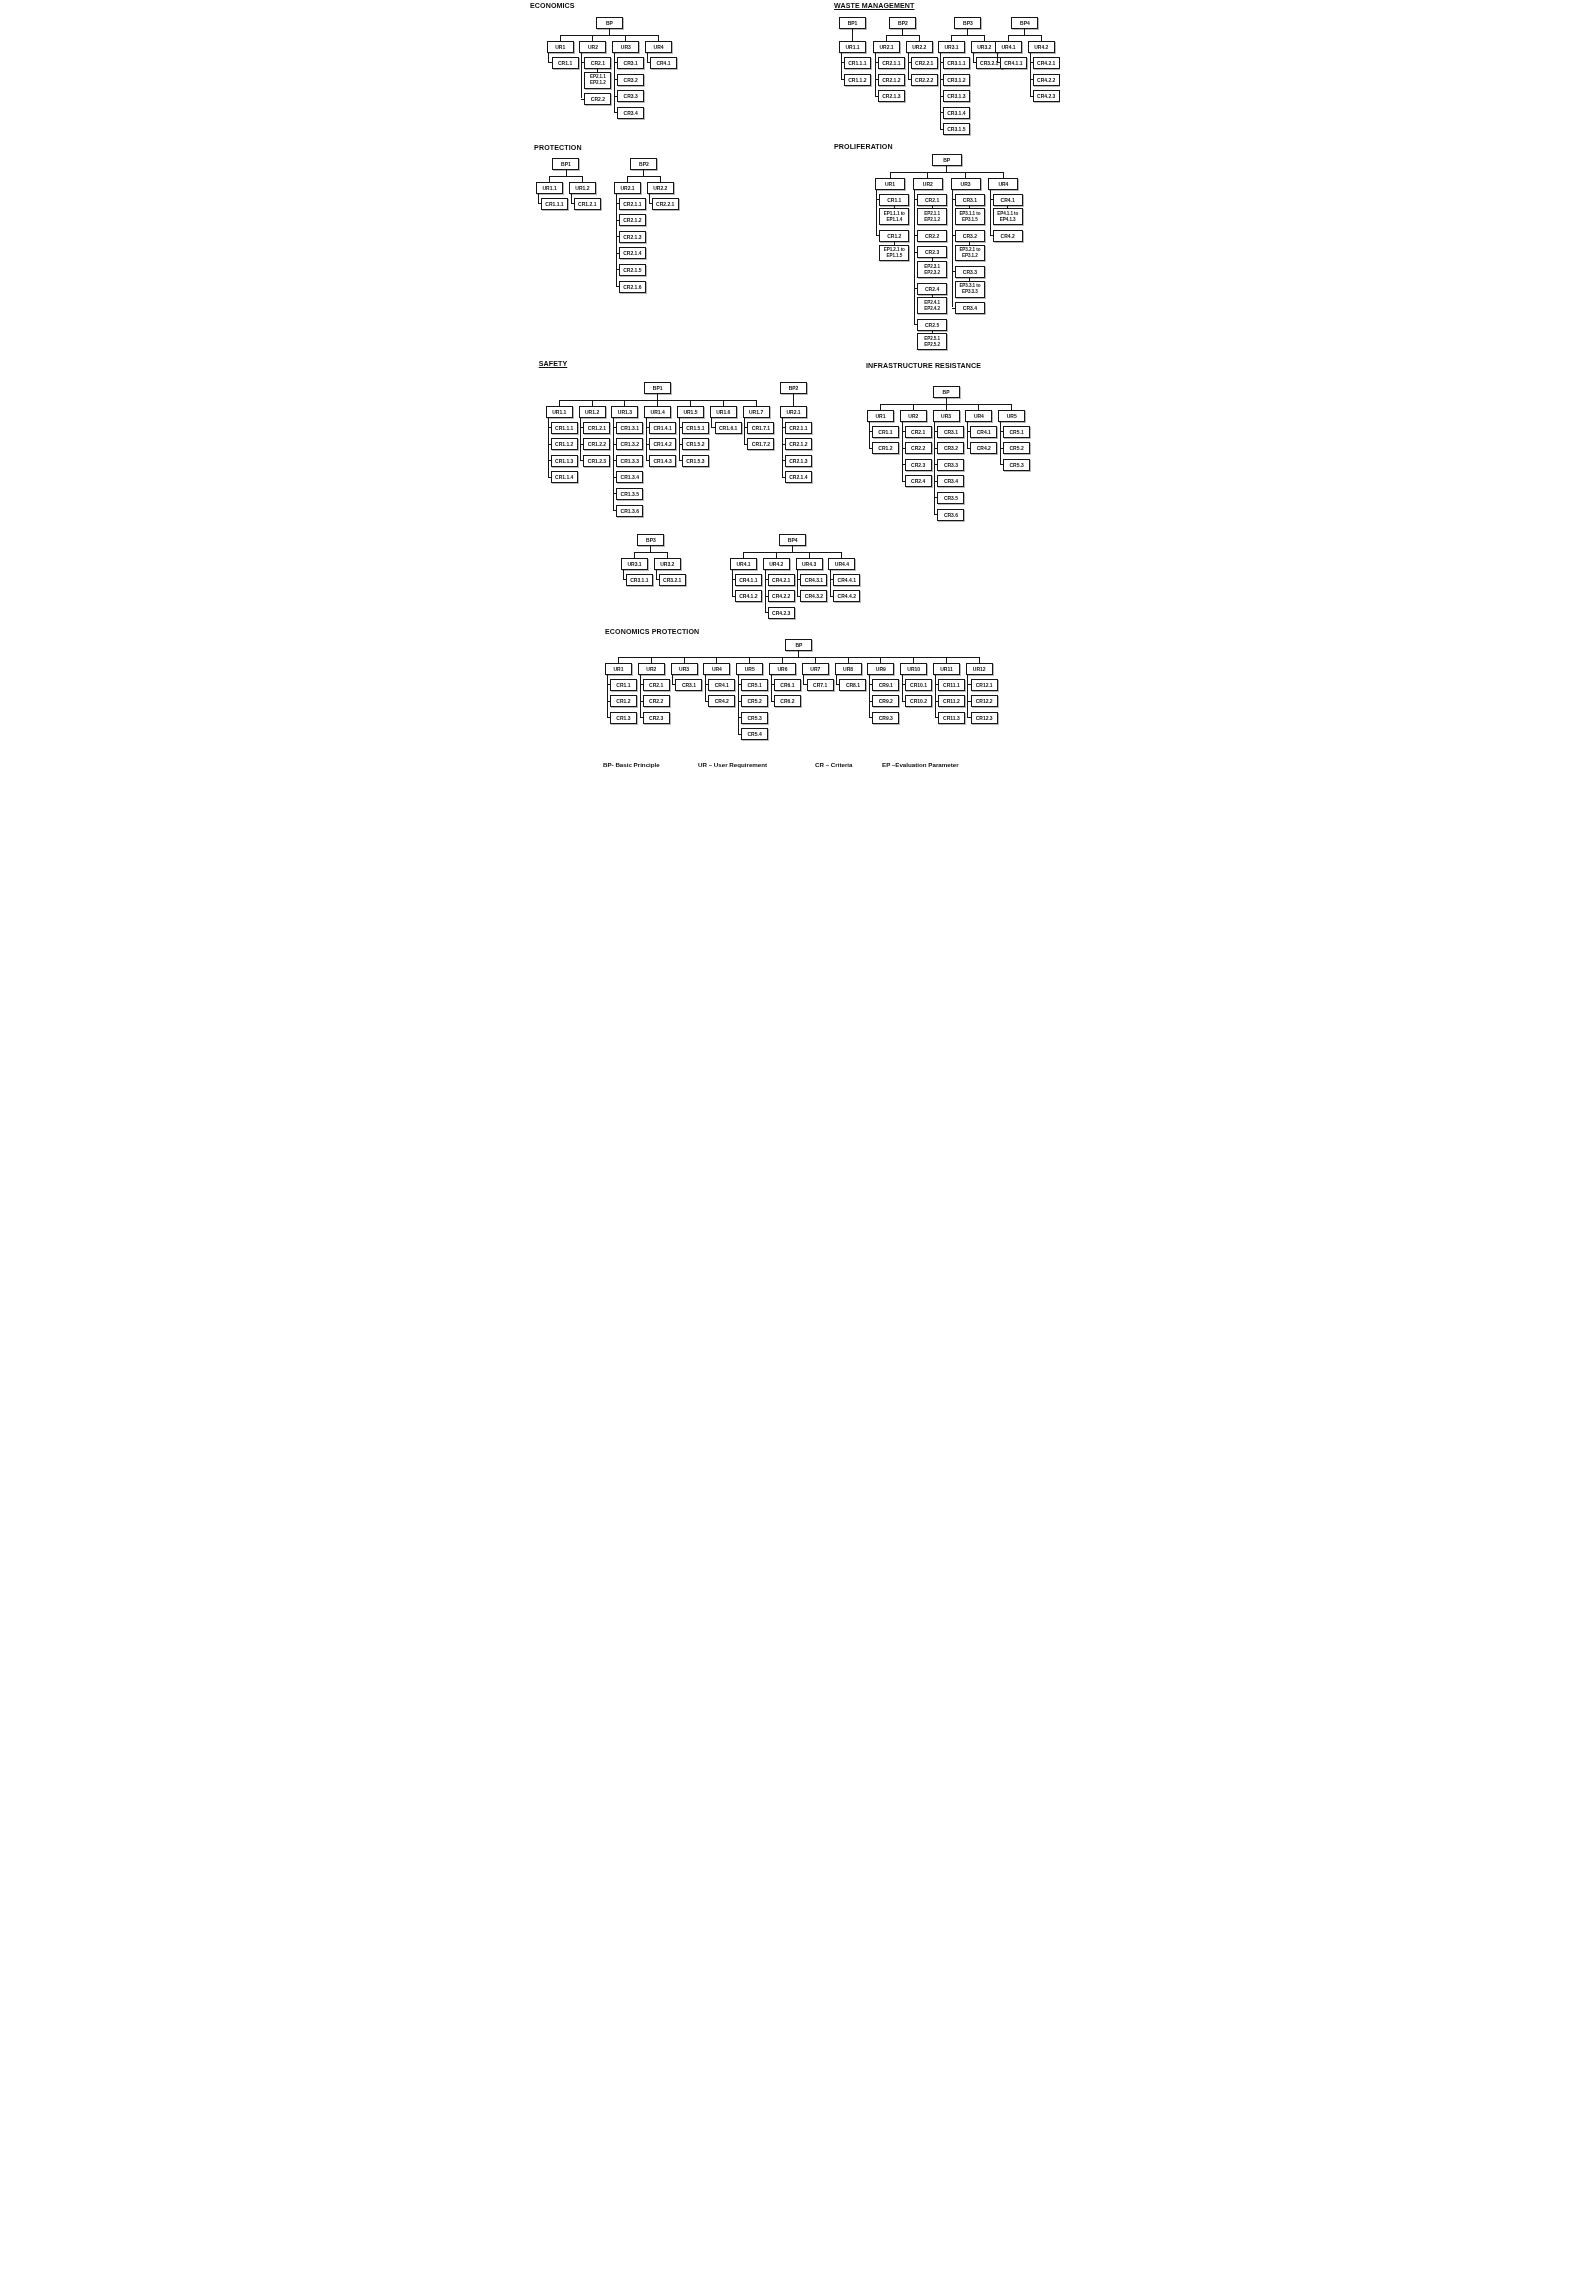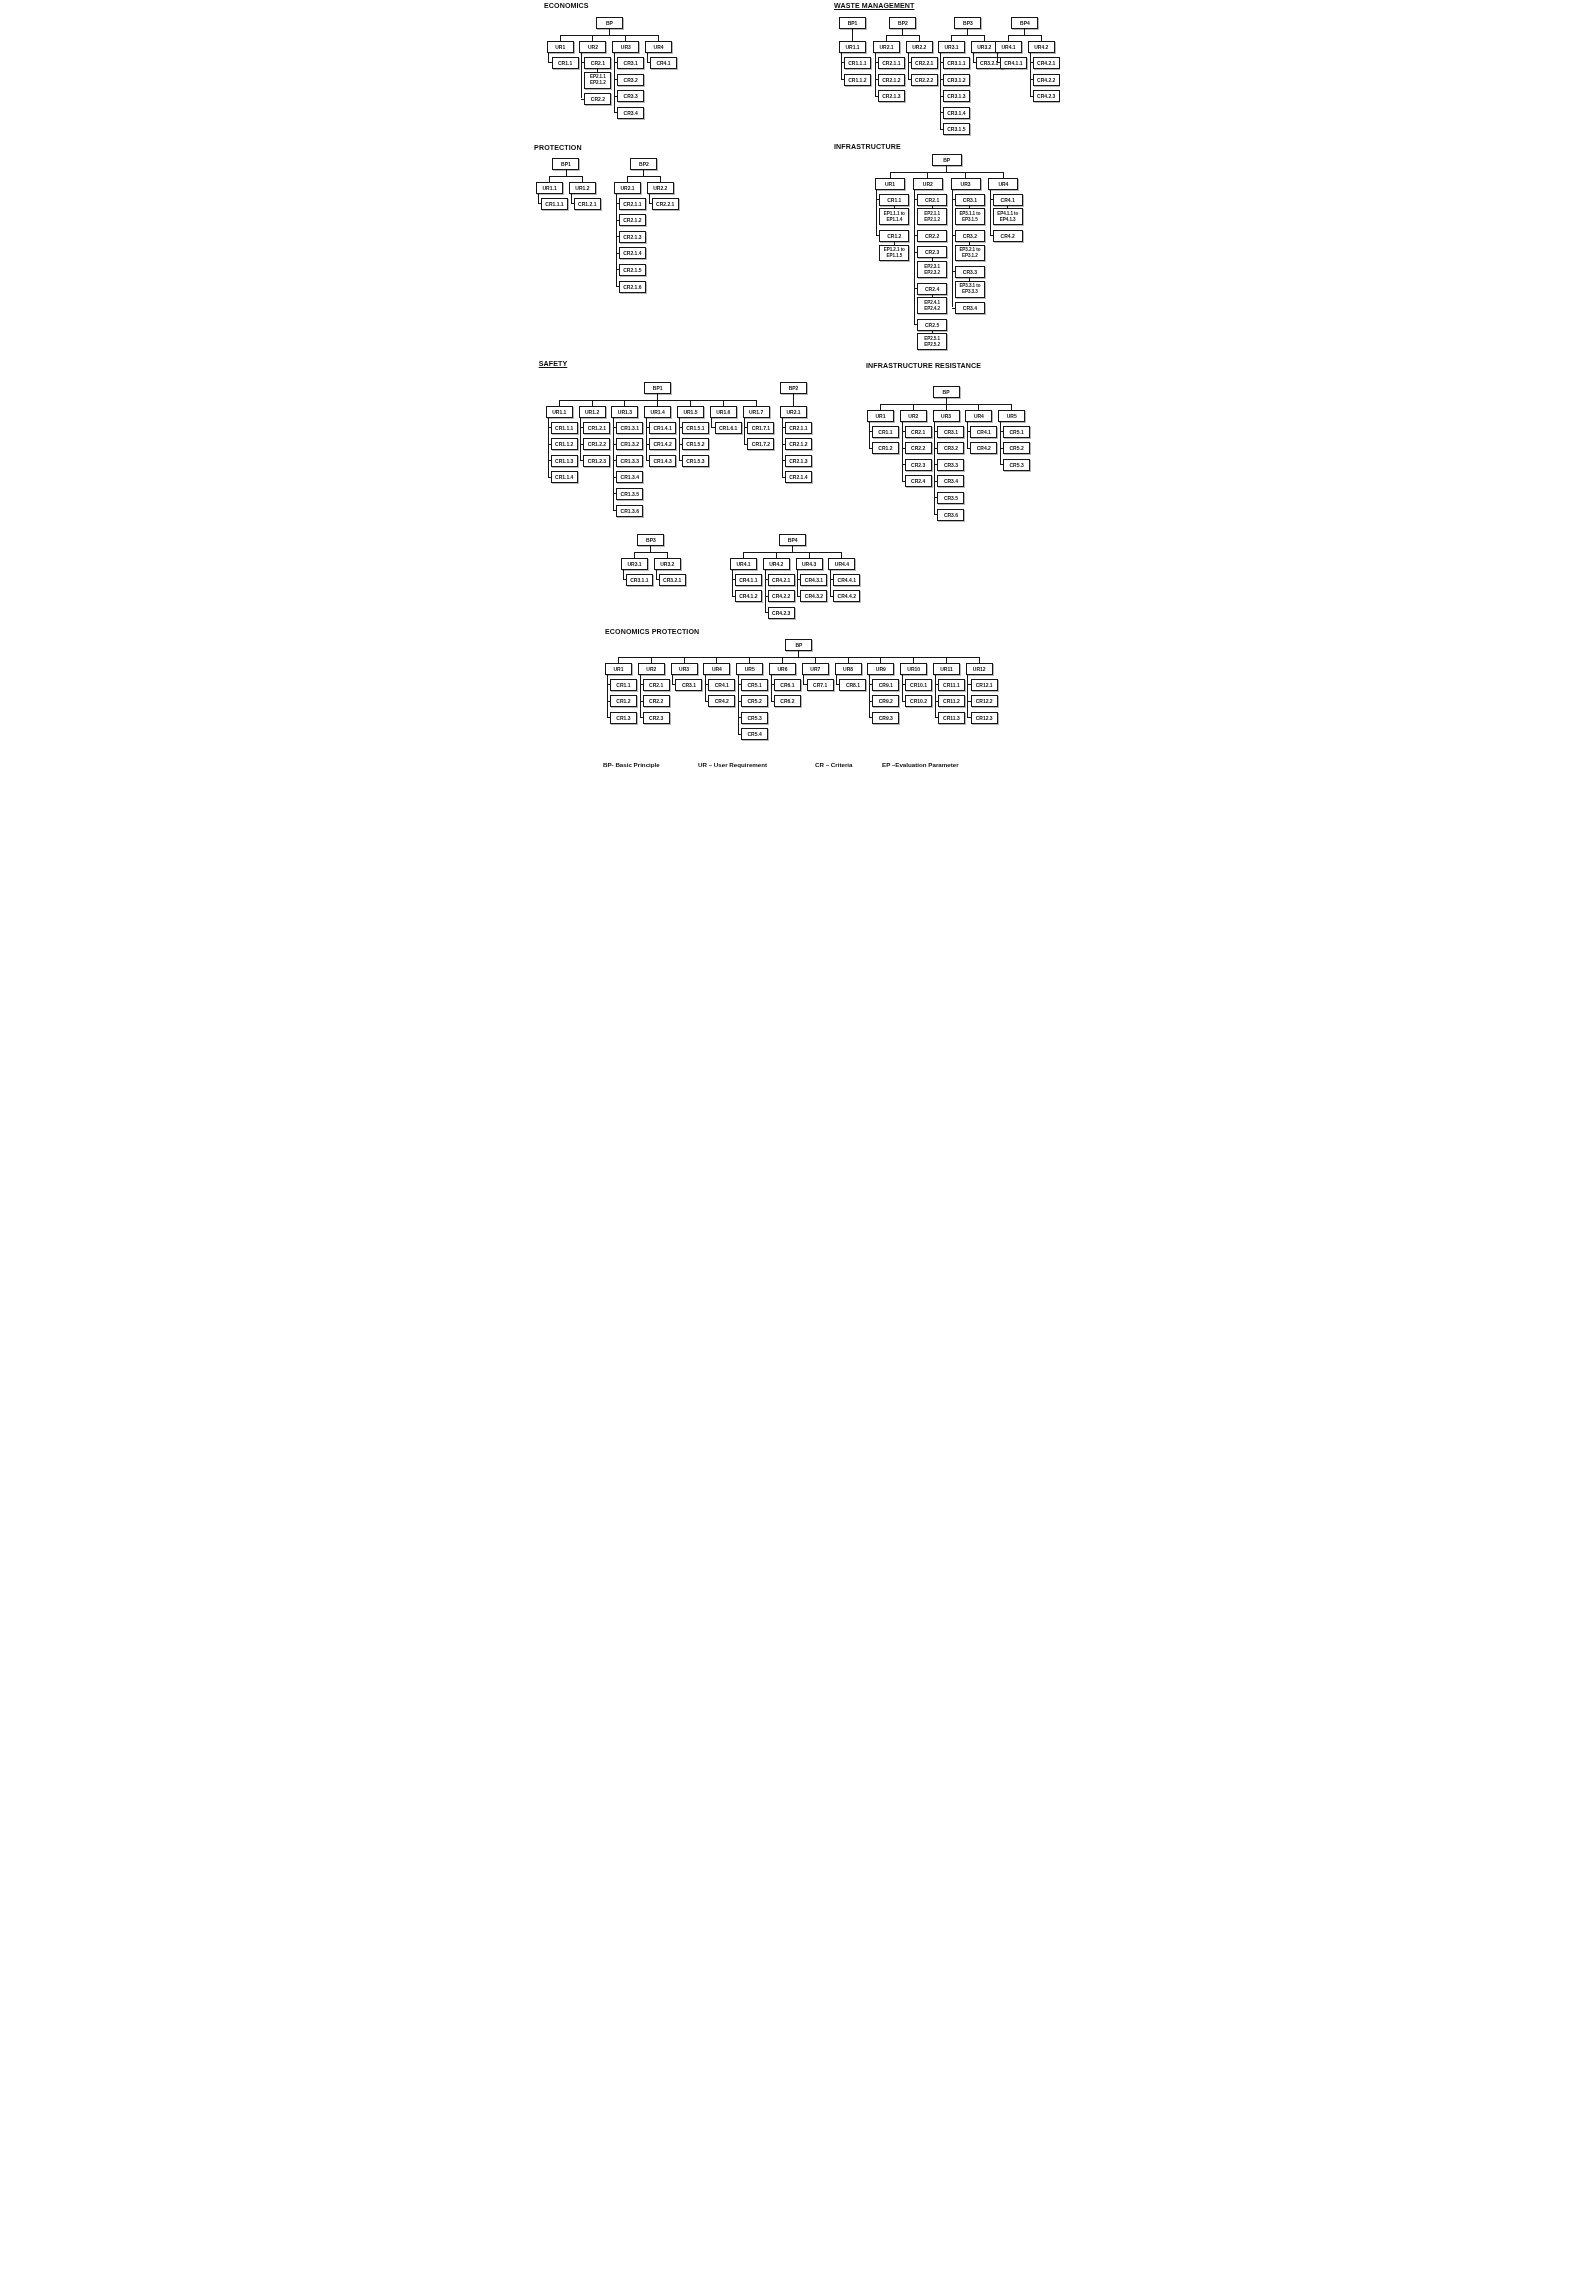--- a/index.html
+++ b/index.html
@@ -67,21 +67,21 @@
   }
 </style>
 </head>
 <body>
 
 <div id="stage">
   <div class="legend-item" style="left:73px; top:761px">BP- Basic Principle</div>
   <div class="legend-item" style="left:168px; top:761px">UR – User Requirement</div>
   <div class="legend-item" style="left:285px; top:761px">CR – Criteria</div>
   <div class="legend-item" style="left:352px; top:761px">EP –Evaluation Parameter</div>
-<div class="sec-title" style="left: 14px; top: 1.8px; text-align: right;">ECONOMICS</div>
+<div class="sec-title" style="left: 0; top: 1.8px; text-align: right;">ECONOMICS</div>
     <div class="tree" style="left: 14.7px; top: 17.4px;">
       <div class="root-row">
         <div class="box root">BP</div>
       </div>
       <div class="root-stub"></div>
       <div class="branches">
         <div class="branch">
           <div class="box ur">UR1</div>
           <div class="leaves">
             <div class="leaf">
@@ -322,21 +322,21 @@
           <div class="box ur">UR2.2</div>
           <div class="leaves">
             <div class="leaf">
               <div class="box leafbox">CR2.2.1</div>
             </div>
             <div class="rail" style="height: 9.6px;"></div>
           </div>
         </div>
       </div>
     </div>
-    <div class="sec-title" style="left: 304px; top: 143px;">INFRASTRUCTURE</div>
+    <div class="sec-title" style="left: 304px; top: 143px;">PROLIFERATION</div>
     <div class="tree wide" style="left: 342px; top: 154px;">
       <div class="root-row">
         <div class="box root">BP</div>
       </div>
       <div class="root-stub"></div>
       <div class="branches">
         <div class="branch">
           <div class="box ur">UR1</div>
           <div class="leaves">
             <div class="leaf">

